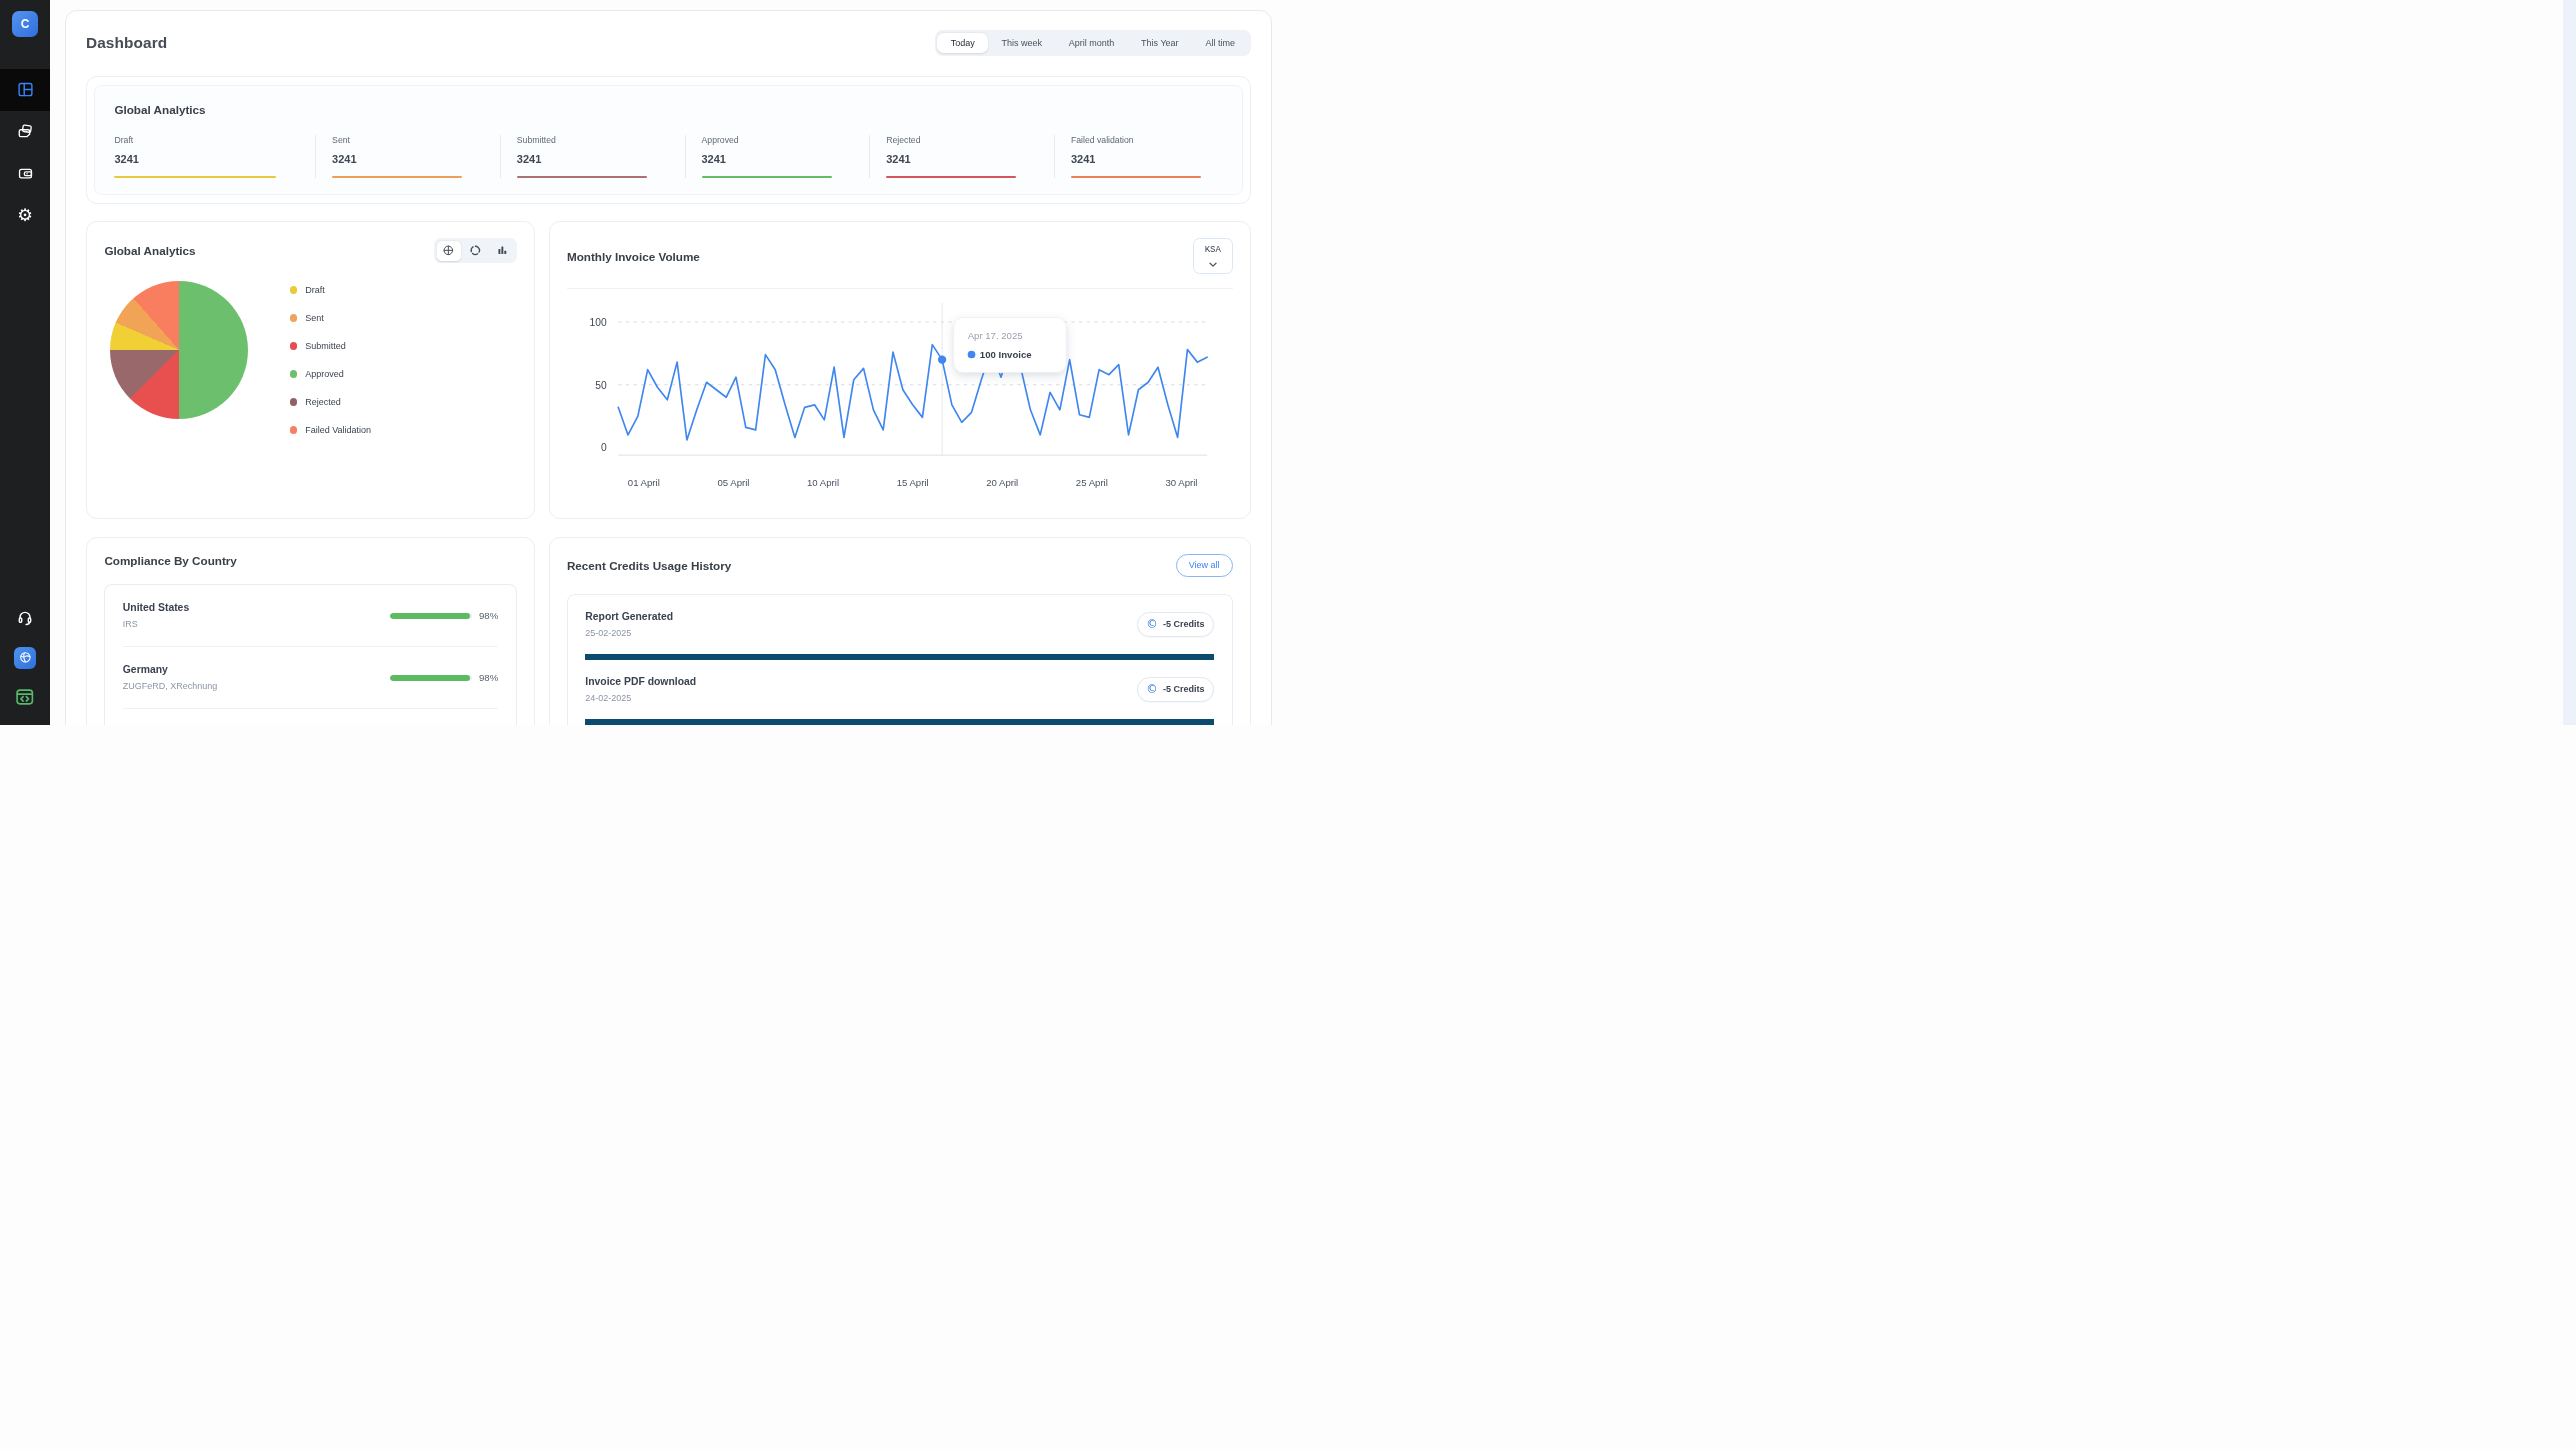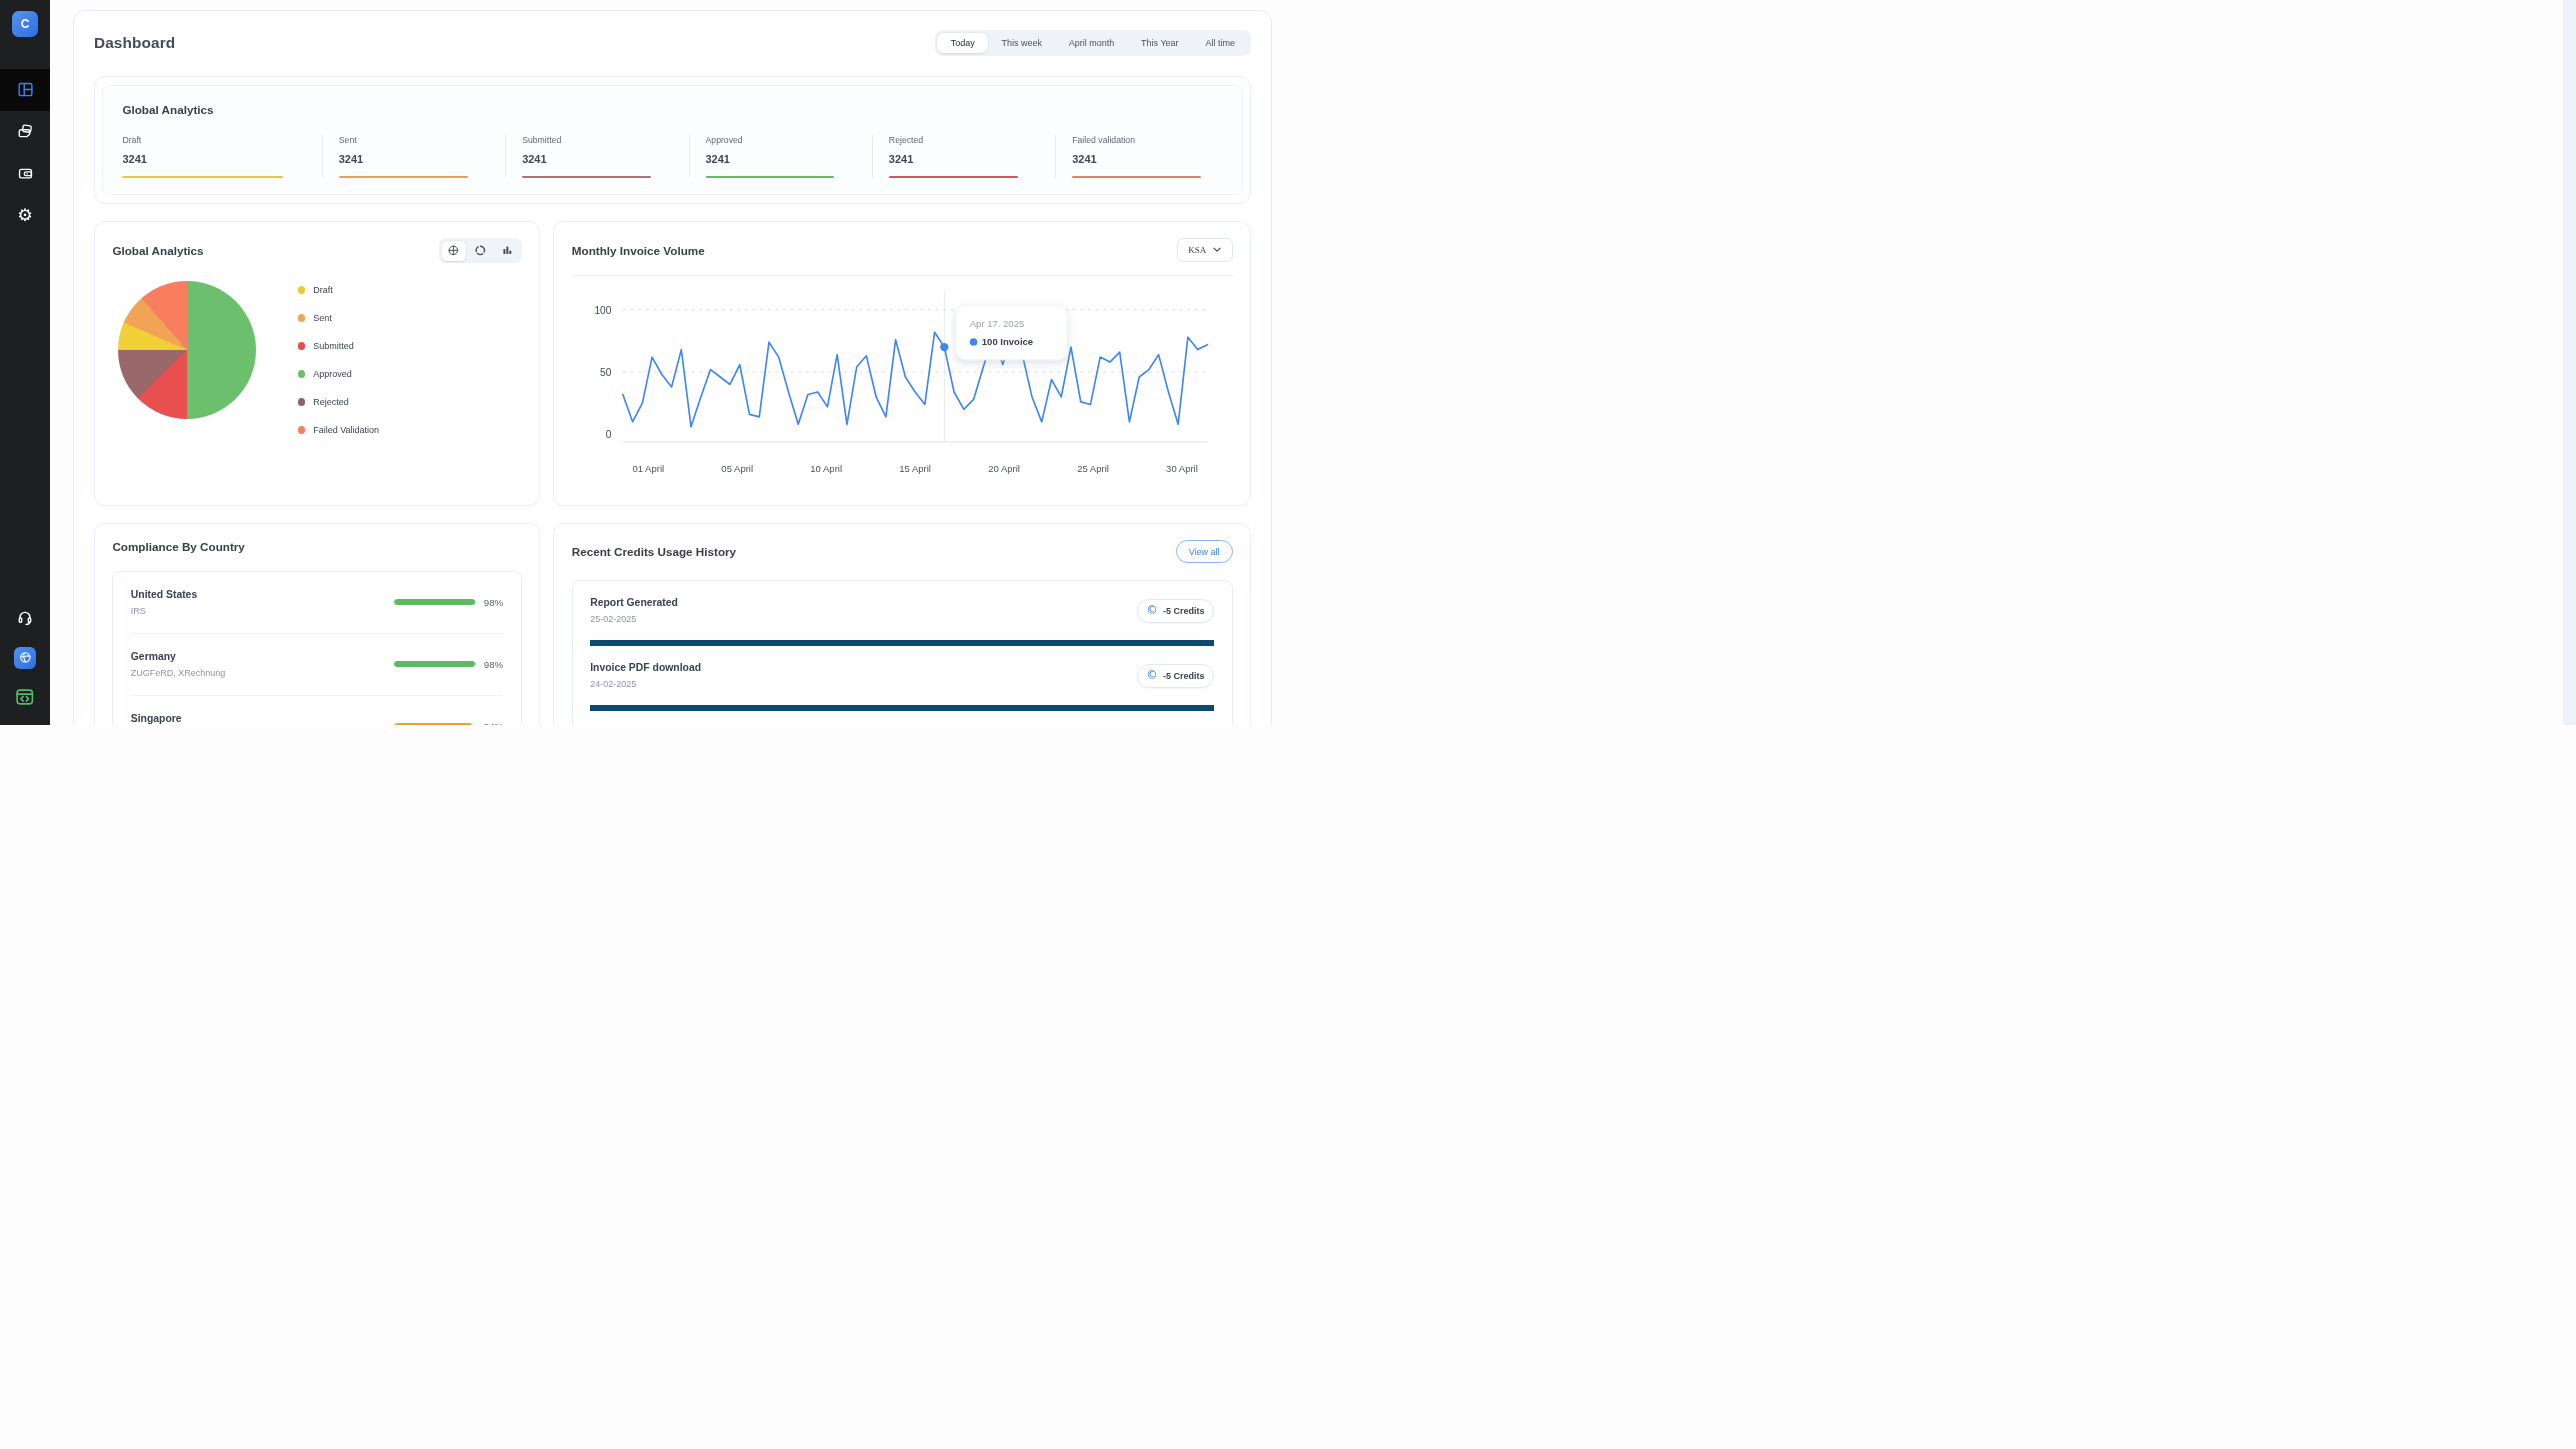--- a/index.html
+++ b/index.html
@@ -13,21 +13,21 @@
     font-size:12px; display:flex; align-items:center; justify-content:center; }
   .nav { margin-top:32px; width:100%; display:flex; flex-direction:column; align-items:center; }
   .nav-item { width:100%; height:42px; display:flex; align-items:center; justify-content:center; cursor:pointer; }
   .nav-item.active { background:#0a0a0b; }
   .nav-item svg { display:block; }
   .gear-glyph { color:#fff; font-size:17.4px; line-height:1; font-family:"DejaVu Sans", sans-serif; }
   .side-footer { margin-top:auto; margin-bottom:17.4px; display:flex; flex-direction:column; align-items:center; gap:19px; }
   .tile { width:21.5px; height:21.5px; border-radius:6px; display:flex; align-items:center; justify-content:center; }
   .tile.blue { background:linear-gradient(135deg,#4e94f0,#2f6fdd); }
   
-  .page { margin-left:50px; padding:10px 16px 0 23px; }
+  .page { margin-left:50px; padding:10px 16px 0 15px; }
   .right-strip { position:fixed; right:0; top:0; width:13.4px; height:725px; background:#edf2fa; }
   .panel { background:#fff; border:1px solid #e5eaf3; border-radius:12px; padding:19px 20px 20px 20px; min-height:805px; }
   .panel-header { display:flex; align-items:center; justify-content:space-between; }
   h1.page-title { font-size:15.4px; color:#474c55; letter-spacing:0.1px; }
   .tabs { background:#eff2f6; border-radius:7.4px; padding:2.7px; display:flex; }
   .tab { border:none; background:transparent; font-family:inherit; font-size:9px; color:#4a5160;
     padding:5.4px 13.4px; border-radius:5.4px; cursor:pointer; white-space:nowrap; }
   .tab.active { background:#fff; color:#262c36; box-shadow:0 0.7px 2px rgba(25,39,62,.12);border-radius:7px; }
   
   .stats-outer { margin-top:20px; border:1px solid #e9eef8; border-radius:10.7px; padding:7.4px; }
@@ -49,21 +49,21 @@
     display:flex; align-items:center; justify-content:center; cursor:pointer; }
   .seg-btn.active { background:#fff; box-shadow:0 0.7px 2px rgba(25,39,62,.14); }
   .pie-wrap { display:flex; margin-top:17.4px; }
   .pie { width:138px; height:138px; border-radius:50%; margin-left:5.4px; }
   .legend { margin-left:42px; margin-top:4px; display:flex; flex-direction:column; gap:18px; }
   .legend-item { display:flex; align-items:center; gap:8px; }
   .legend-dot { width:7.4px; height:7.4px; border-radius:50%; flex:none; }
   .legend-label { font-size:9px; color:#3c4350; }
   
   .select-btn { display:flex; align-items:center; gap:6.7px; border:1px solid #dce7f6; background:#fff;
-    border-radius:6.7px; padding:6px 10.7px; font-size:9px; color:#374151; font-family:Liberation Serif, serif; cursor:pointer; }
+    border-radius:6.7px; padding:6px 10.7px; font-size:9px; color:#374151; font-family:Liberation Mono, monospace; cursor:pointer;flex-direction:column; }
   .head-divider { height:1px; background:#f0f2f5; border:none; margin-top:13.4px; }
   .chart-area { margin-top:1.3px; }
   .chart-area svg { width:100%; height:auto; display:block; font-family:"Liberation Sans",sans-serif; }
   
   .list-box { margin-top:17.4px; border:1px solid #e7ecf6; border-radius:8px; padding:0 17.4px; }
   .c-row { display:flex; align-items:center; justify-content:space-between; padding:17px 0; border-top:1px solid #eef1f6; }
   .c-row:first-child { border-top:none; }
   .c-name { font-size:10.4px; font-weight:bold; color:#3a4250; }
   .c-sub { font-size:9px; color:#8b95a6; margin-top:6px; }
   .c-right { display:flex; align-items:center; gap:7.4px; }

